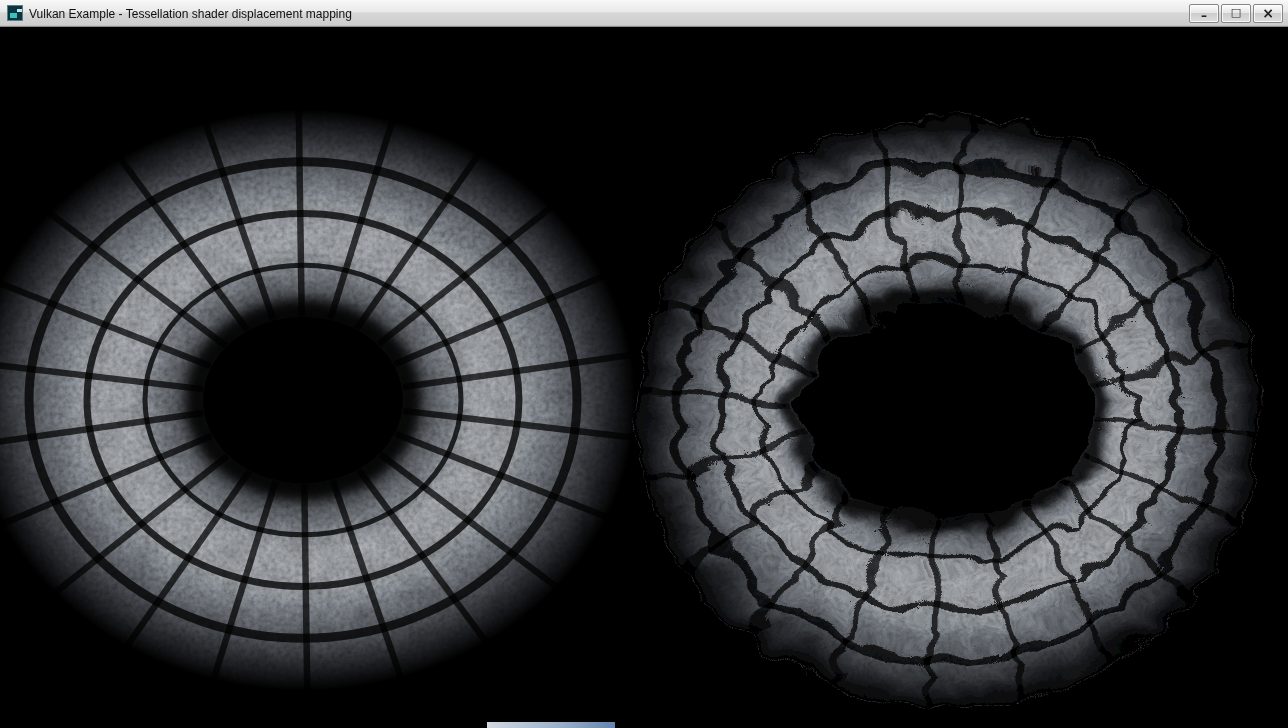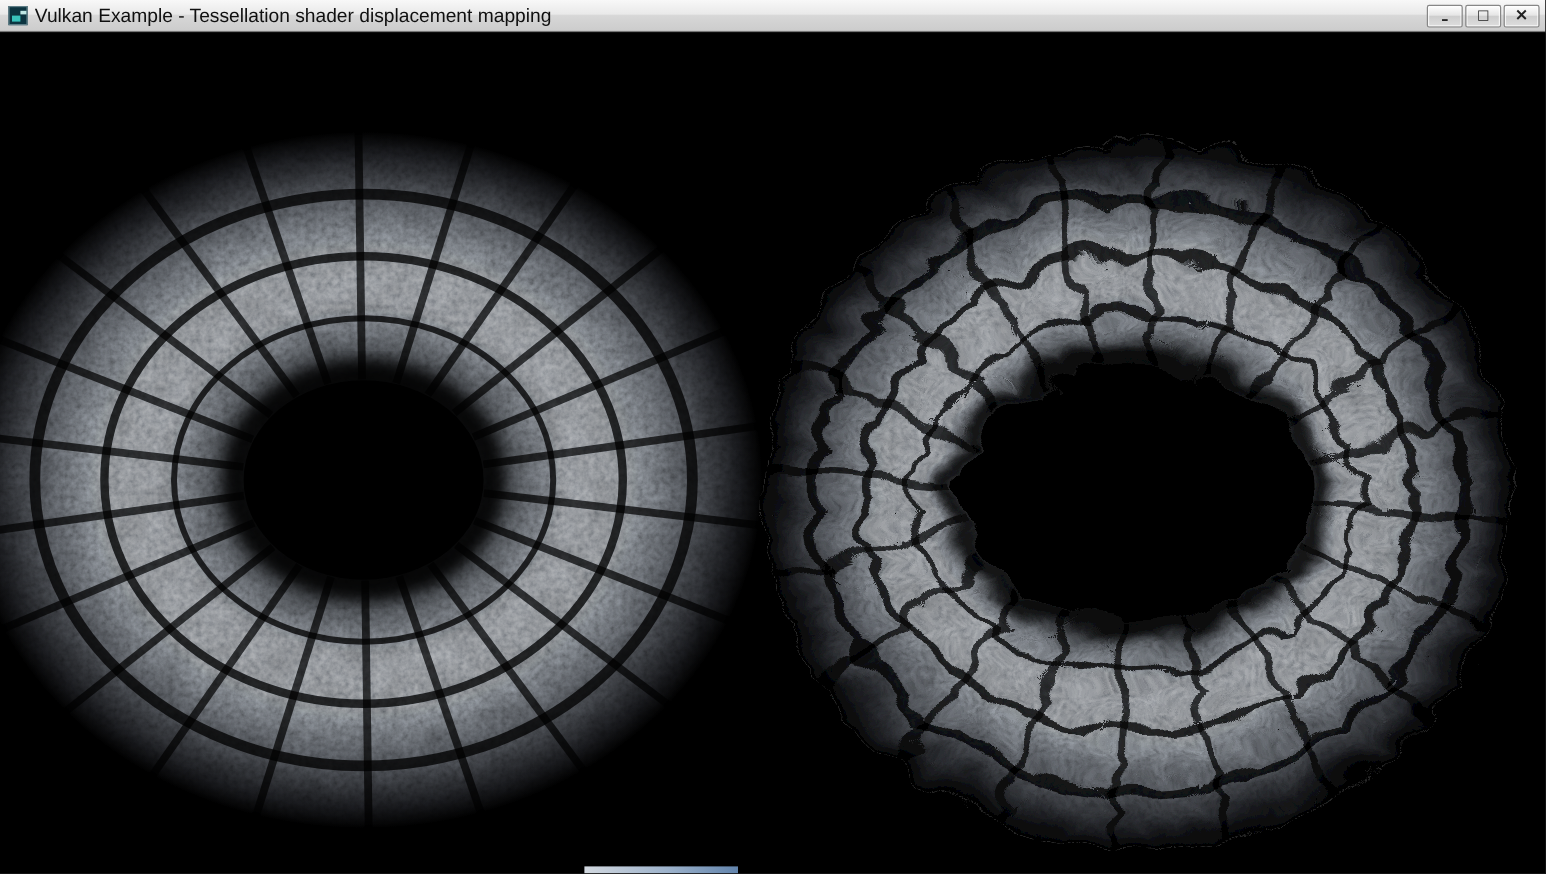--- a/index.html
+++ b/index.html
@@ -30,21 +30,21 @@
     display:inline-block;
   }
   .app-icon-glyph {
     position:absolute; left:2px; bottom:2px;
     width:7px; height:5px;
     background:#39c2bb;
     box-shadow:6px -5px 0 -1px #bfe8e5;
     display:block;
   }
   .title-text {
-    font-size:16px; color:#101010;
+    font-size:12px; color:#101010;
     flex:1 1 auto;
     white-space:nowrap; overflow:hidden; text-overflow:ellipsis;
     padding-top:1px;
   }
   .window-controls { display:flex; gap:2px; flex:0 0 auto; }
   .win-btn {
     width:30px; height:19px;
     border:1px solid #878787;
     border-radius:2px;
     background:linear-gradient(#fefefe, #e6e6e6 45%, #cdcdcd 50%, #dedede);

